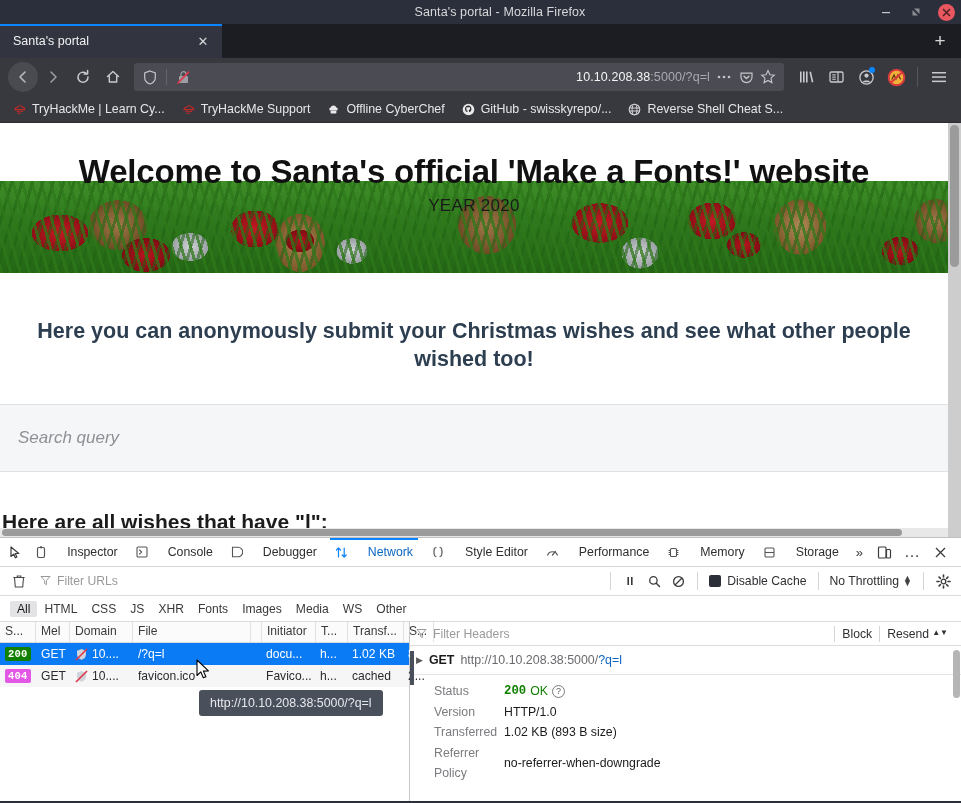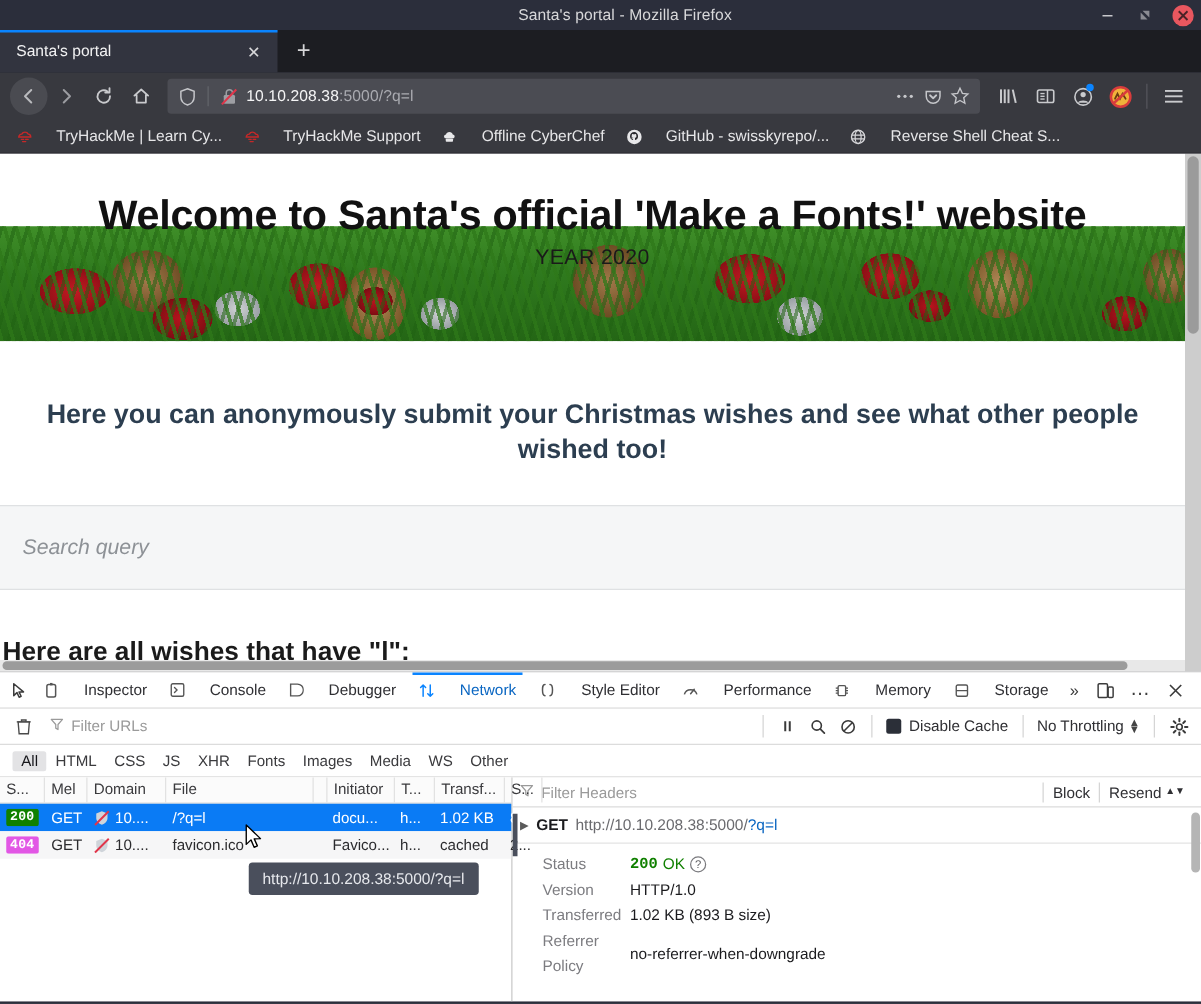--- a/index.html
+++ b/index.html
@@ -19,21 +19,21 @@
   }
   .titlebar .wintitle { letter-spacing: .1px; }
   .wincontrols { position: absolute; right: 6px; top: 0; height: 24px;
      display: flex; align-items: center; gap: 14px; }
   .wcbtn { width: 16px; height: 16px; display:flex; align-items:center; justify-content:center;
      color:#c8c8cc; font-size: 11px; line-height: 1; }
   .wcbtn.close { background:#e9575f; border-radius: 50%; color:#3a2226; font-size:11px;
      width:17px; height:17px; }
 
   
-  .tabstrip { height: 34px; background: #1c1d22; display: flex; align-items: stretch; }
+  .tabstrip { height: 34px; background: #1c1d22; display: flex; align-items: stretch; justify-content: space-between; }
   .tab {
     width: 222px; background: #32343f; display: flex; align-items: center;
     padding: 0 10px 0 13px; position: relative; color: #f2f2f3; font-size: 12.5px;
   }
   .tab::before {
     content: ""; position: absolute; left: 0; right: 0; top: 0; height: 2px; background: #0a84ff;
   }
   .tab .tabtitle { flex: 1; white-space: nowrap; overflow: hidden; text-overflow: ellipsis; }
   .tab .tabclose { width: 18px; height: 18px; display: flex; align-items: center;
      justify-content: center; color: #d6d6d8; font-size: 13px; }
@@ -47,33 +47,33 @@
   .navbtn.back { background: #4a4b51; color: #b9babd; }
   .navbtn svg { display:block; }
   .urlbar {
     flex: 1; height: 28px; background: #4b4c53; border-radius: 3px; margin: 0 8px 0 6px;
     display: flex; align-items: center; padding: 0 6px; gap: 4px; min-width: 0;
   }
   .urlbar .ub-ico { width: 20px; height: 20px; display:flex; align-items:center; justify-content:center;
      color: #c5c6ca; flex:none; }
   .ub-sep { width:1px; height:16px; background:#63646b; flex:none; margin: 0 2px; }
   .urltext { flex:1; font-size: 12.5px; color:#f4f4f5; white-space:nowrap; overflow:hidden;
-     min-width:0; letter-spacing: .1px; }
+     min-width:0; letter-spacing: .1px; text-align: right; }
   .urltext .dim { color: #a9aab0; }
   .ub-right { display:flex; align-items:center; gap: 2px; flex:none; }
   .toolbar-right { display:flex; align-items:center; gap: 2px; flex:none; }
   .tb-ico { width:28px; height:28px; display:flex; align-items:center; justify-content:center; color:#c9cacd; position:relative; }
   .tb-sep { width:1px; height:20px; background:#55565d; margin:0 5px; }
   .badge-dot { position:absolute; top:4px; right:5px; width:6px; height:6px; border-radius:50%;
      background:#0a84ff; }
 
   
   .bookmarks { height: 27px; background: #38393f; display:flex; align-items:center;
      padding: 0 6px; gap: 4px; overflow: hidden; border-bottom: 1px solid #2c2d33; }
-  .bm { display:flex; align-items:center; gap:18px; padding: 2px 6px; border-radius:2px;
+  .bm { display:flex; align-items:center; gap:5px; padding: 2px 6px; border-radius:2px;
      color:#e6e6e8; font-size: 12.4px; white-space:nowrap; }
   .bm .fav { width:15px; height:15px; display:flex; align-items:center; justify-content:center; flex:none; }
 
   
   .page { position:relative; background:#fff; height: 414px; overflow:hidden; }
   .page-inner { width: 948px; height: 414px; overflow:hidden; position:relative; background:#fff; }
 
   .hero { position:relative; width: 948px; height: 150px; overflow:hidden; background:#fff; }
   .hero-band {
     position:absolute; left:0; right:0; top: 58px; height: 92px;

